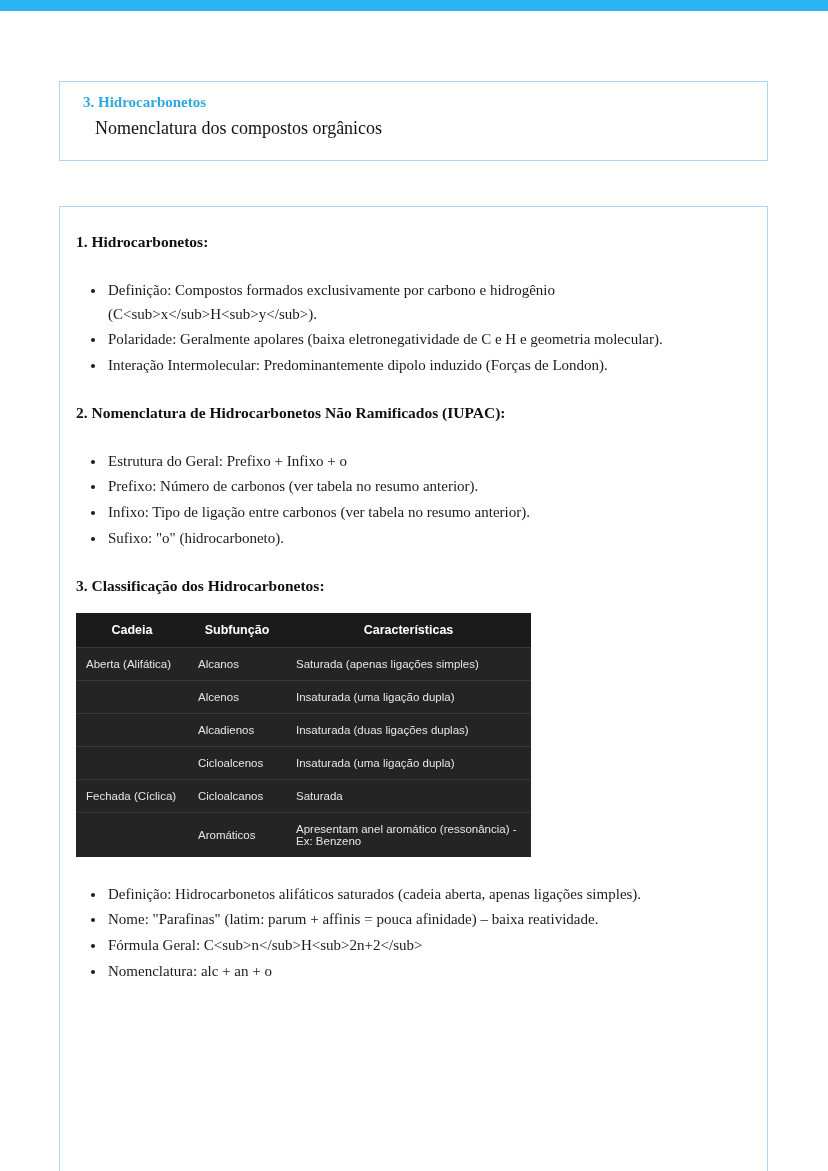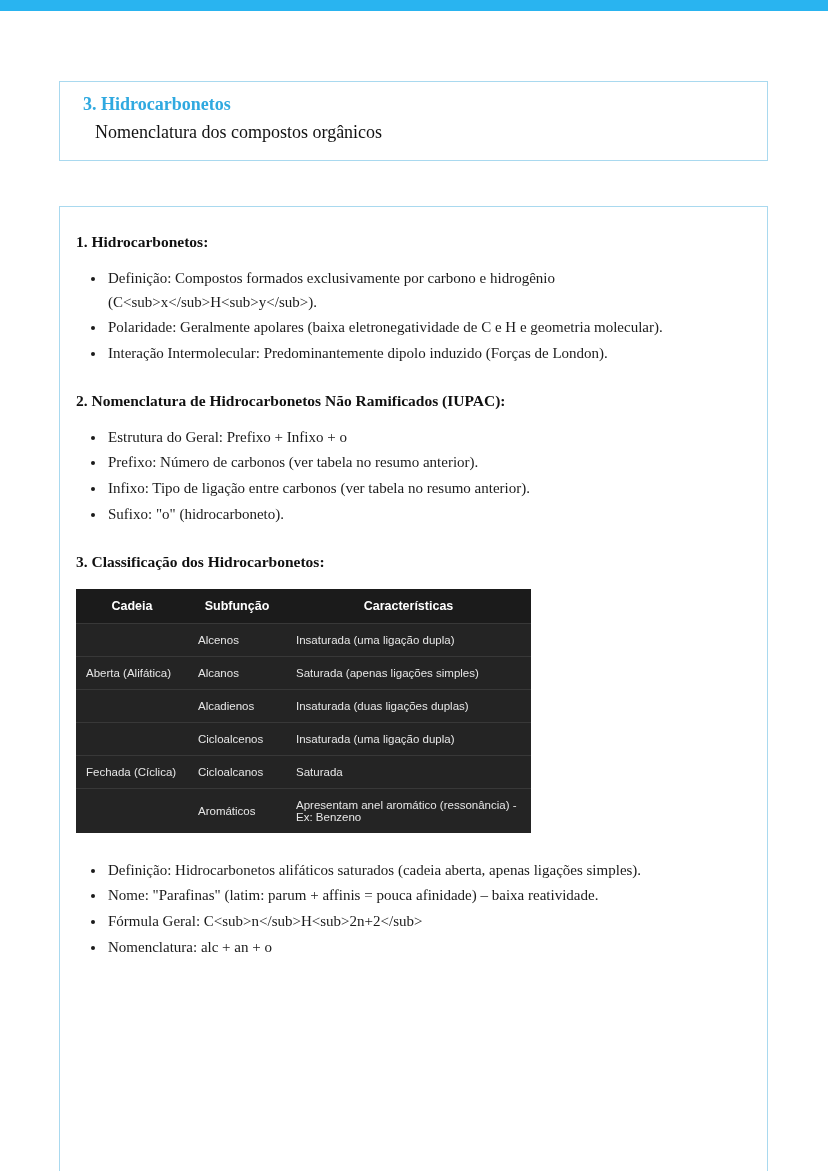--- a/index.html
+++ b/index.html
@@ -27,21 +27,21 @@
     background: #ffffff;
     border: 1px solid #a9d9ef;
   }
   .header-card {
     top: 81px;
     height: 80px;
     padding: 11px 20px 0 23px;
   }
   .page-title {
     margin: 0;
-    font-size: 18px;
+    font-size: 15px;
     font-weight: bold;
     color: #2fa9e0;
     line-height: 1.25;
   }
   .page-subtitle {
     margin: 5px 0 0 12px;
     font-size: 18px;
     color: #111111;
     line-height: 1.3;
   }
@@ -50,21 +50,21 @@
     height: 974px;
     padding: 26px 28px 0 16px;
     overflow: hidden;
   }
   .section-heading {
     margin: 0 0 14px 0;
     font-size: 15.5px;
     font-weight: bold;
     color: #111111;
   }
-  .section-heading + .bullets { margin-top: 16px; }
+  .section-heading + .bullets { margin-top: 28px; }
   .section { margin-bottom: 26px; }
   .bullets {
     margin: 0;
     padding-left: 30px;
     font-size: 15px;
     line-height: 1.58;
   }
   .bullets li { margin-bottom: 2px; padding-left: 2px; }
   .classification-table {
     border-collapse: collapse;
@@ -130,28 +130,28 @@
     <table class="classification-table">
       <thead>
         <tr>
           <th class="col-cadeia">Cadeia</th>
           <th class="col-subfuncao">Subfunção</th>
           <th class="col-caracteristicas">Características</th>
         </tr>
       </thead>
       <tbody>
         <tr>
+          <td class="col-cadeia">Aberta (Alifática)</td>
+          <td class="col-subfuncao">Alcanos</td>
+          <td class="col-caracteristicas">Saturada (apenas ligações simples)</td>
+        </tr>
+        <tr>
           <td class="col-cadeia"></td>
           <td class="col-subfuncao">Alcenos</td>
           <td class="col-caracteristicas">Insaturada (uma ligação dupla)</td>
-        </tr>
-        <tr>
-          <td class="col-cadeia">Aberta (Alifática)</td>
-          <td class="col-subfuncao">Alcanos</td>
-          <td class="col-caracteristicas">Saturada (apenas ligações simples)</td>
         </tr>
         <tr>
           <td class="col-cadeia"></td>
           <td class="col-subfuncao">Alcadienos</td>
           <td class="col-caracteristicas">Insaturada (duas ligações duplas)</td>
         </tr>
         <tr>
           <td class="col-cadeia"></td>
           <td class="col-subfuncao">Cicloalcenos</td>
           <td class="col-caracteristicas">Insaturada (uma ligação dupla)</td>

